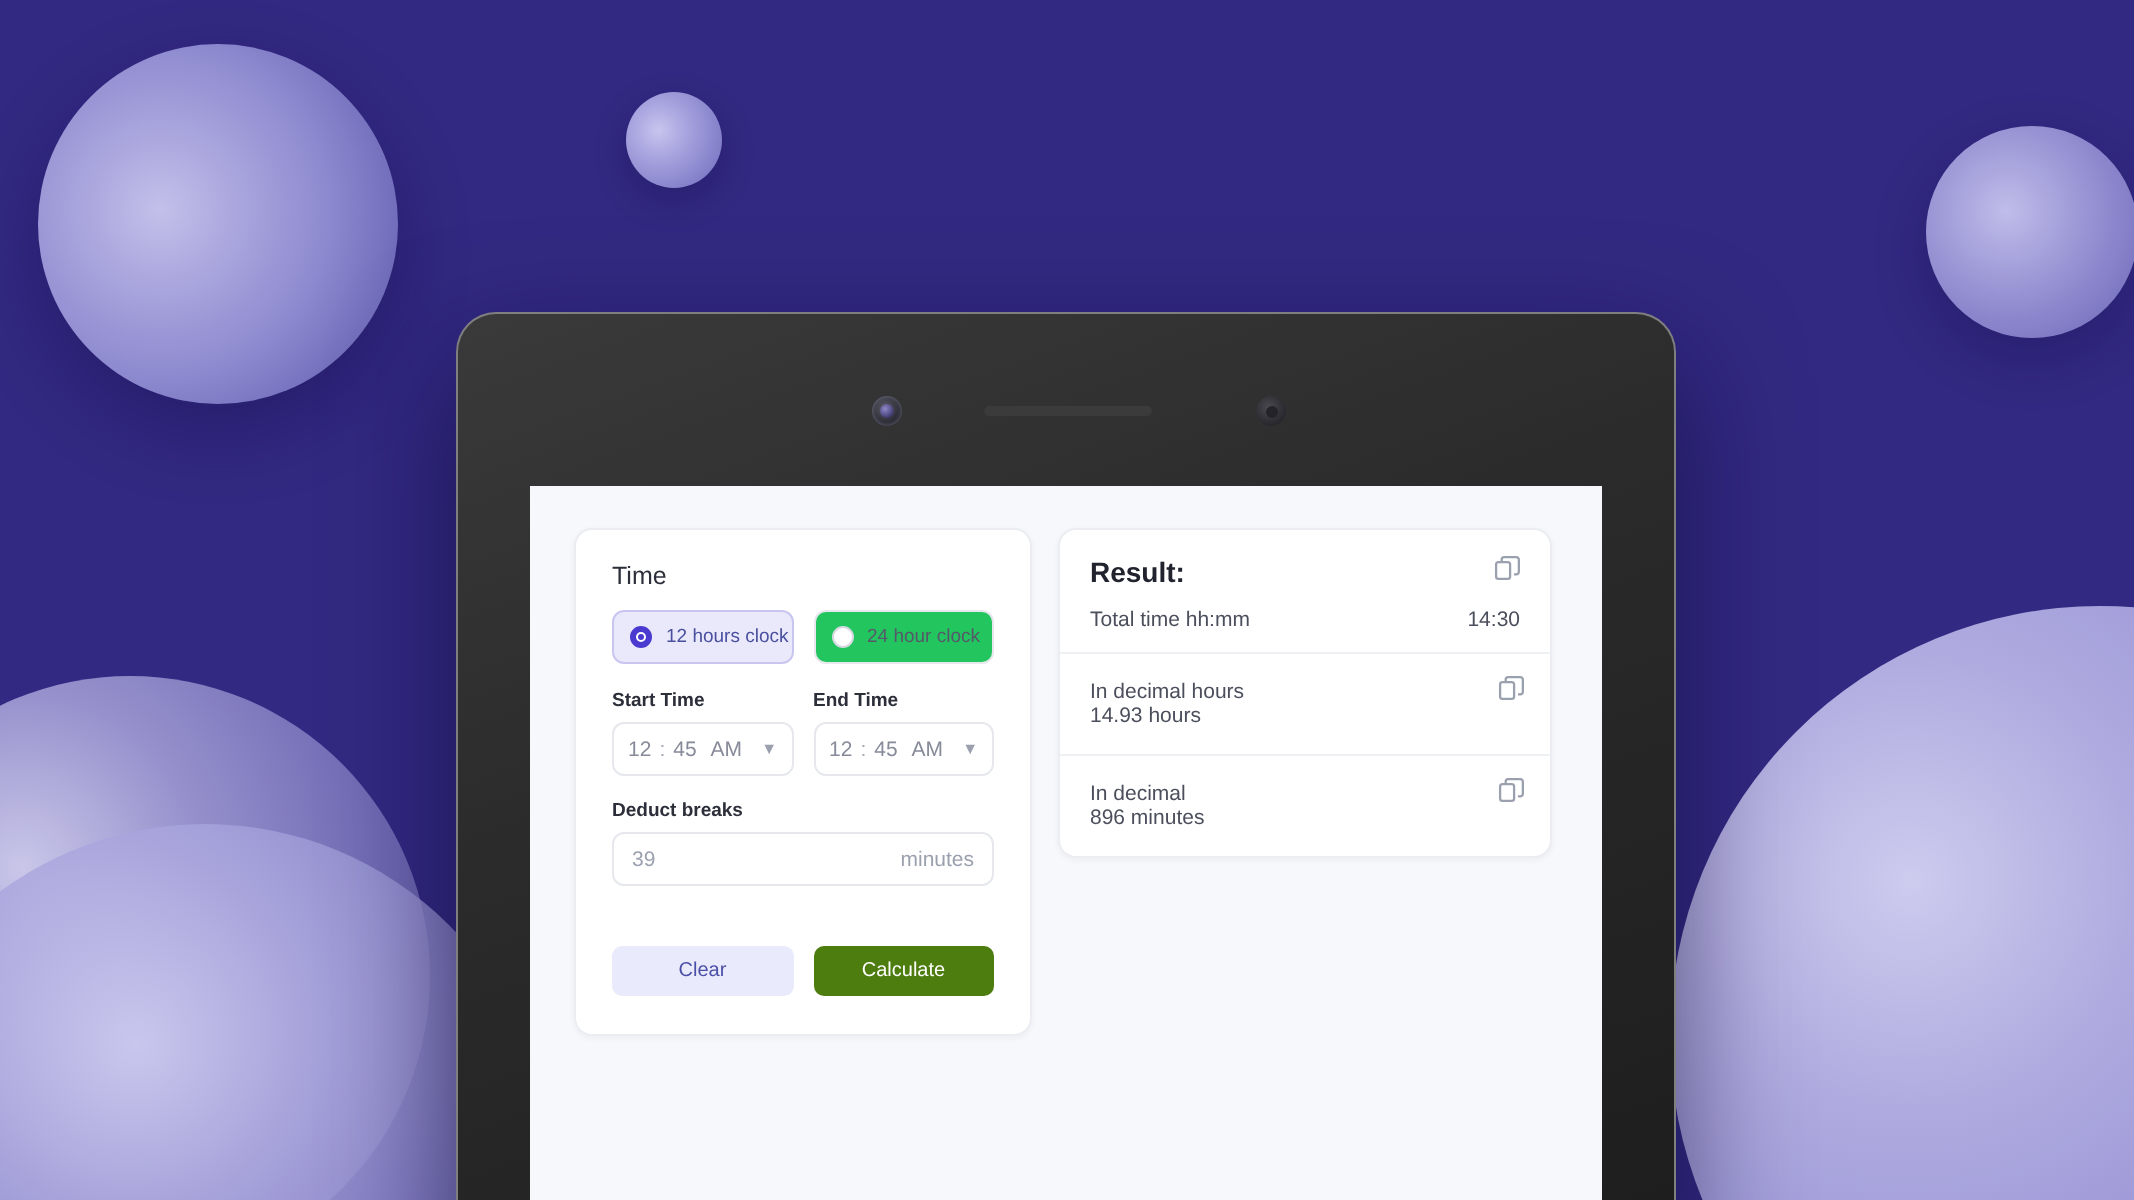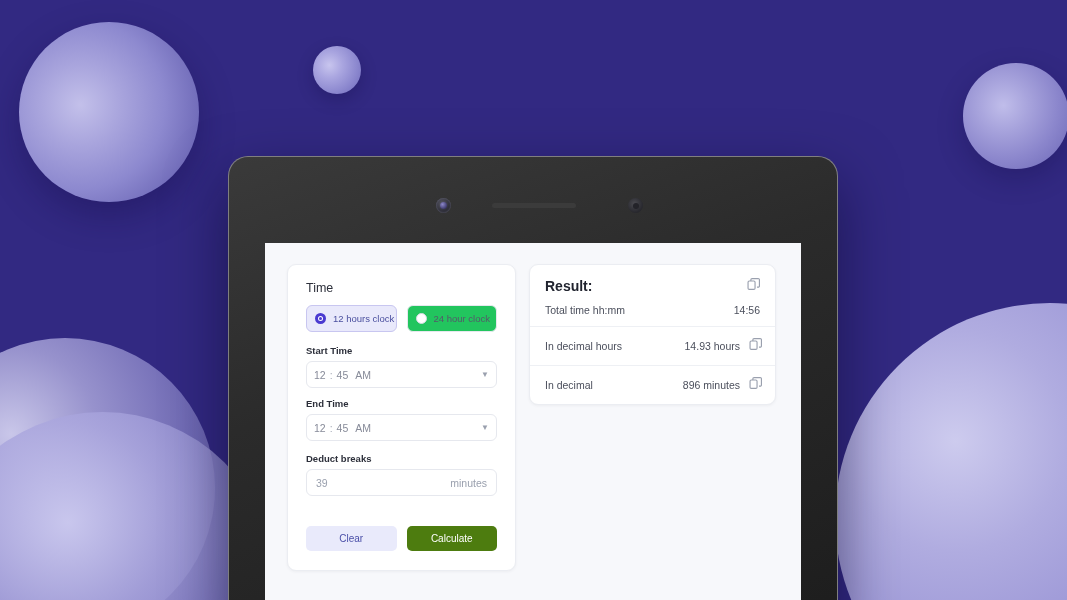--- a/index.html
+++ b/index.html
@@ -216,21 +216,20 @@
     position: absolute;
     left: 1px; top: 1px;
     width: 3px; height: 3px;
     border-radius: 50%;
     background: #4a3ad0;
   }
 
   .field-labels {
     display: flex;
     gap: 10px;
-    flex-direction: column;
   }
   .field-col { flex: 1; }
 
   .field-label {
     font-size: 9.5px;
     font-weight: bold;
     color: #2c2f3a;
     margin-bottom: 5px;
     display: block;
   }
@@ -327,20 +326,21 @@
 
   .res-row {
     border-top: 1px solid #eef0f4;
     padding: 13px 15px;
     display: flex;
     justify-content: space-between;
     align-items: flex-start;
     font-size: 10.5px;
     color: #4b4f5c;
     position: relative;
+    flex-direction: column;
   }
   .res-row .res-val { margin-right: 20px; }
 
   .copy-btn {
     position: absolute;
     width: 14px; height: 14px;
     cursor: pointer;
   }
   .copy-head { top: 12px; right: 14px; }
   .copy-row  { top: 10px; right: 12px; }
@@ -419,21 +419,21 @@
             <button class="btn btn-calc">Calculate</button>
           </div>
         </div>
 
         <div class="card" id="result-card">
 
           <div class="res-head">
             <div class="res-title">Result:</div>
             <div class="res-line">
               <span>Total time hh:mm</span>
-              <span class="res-val">14:56</span>
+              <span class="res-val">14:30</span>
             </div>
             <span class="copy-btn copy-head">
               <svg viewBox="0 0 16 16" fill="none" stroke="#9aa0ae" stroke-width="1.3">
                 <rect x="1.2" y="4.6" width="8" height="9.6" rx="1.4"></rect>
                 <path d="M4.4 4.6V3.2a1.4 1.4 0 0 1 1.4-1.4h7a1.4 1.4 0 0 1 1.4 1.4v7a1.4 1.4 0 0 1-1.4 1.4h-1.4"></path>
               </svg>
             </span>
           </div>
 
           <div class="res-row">

